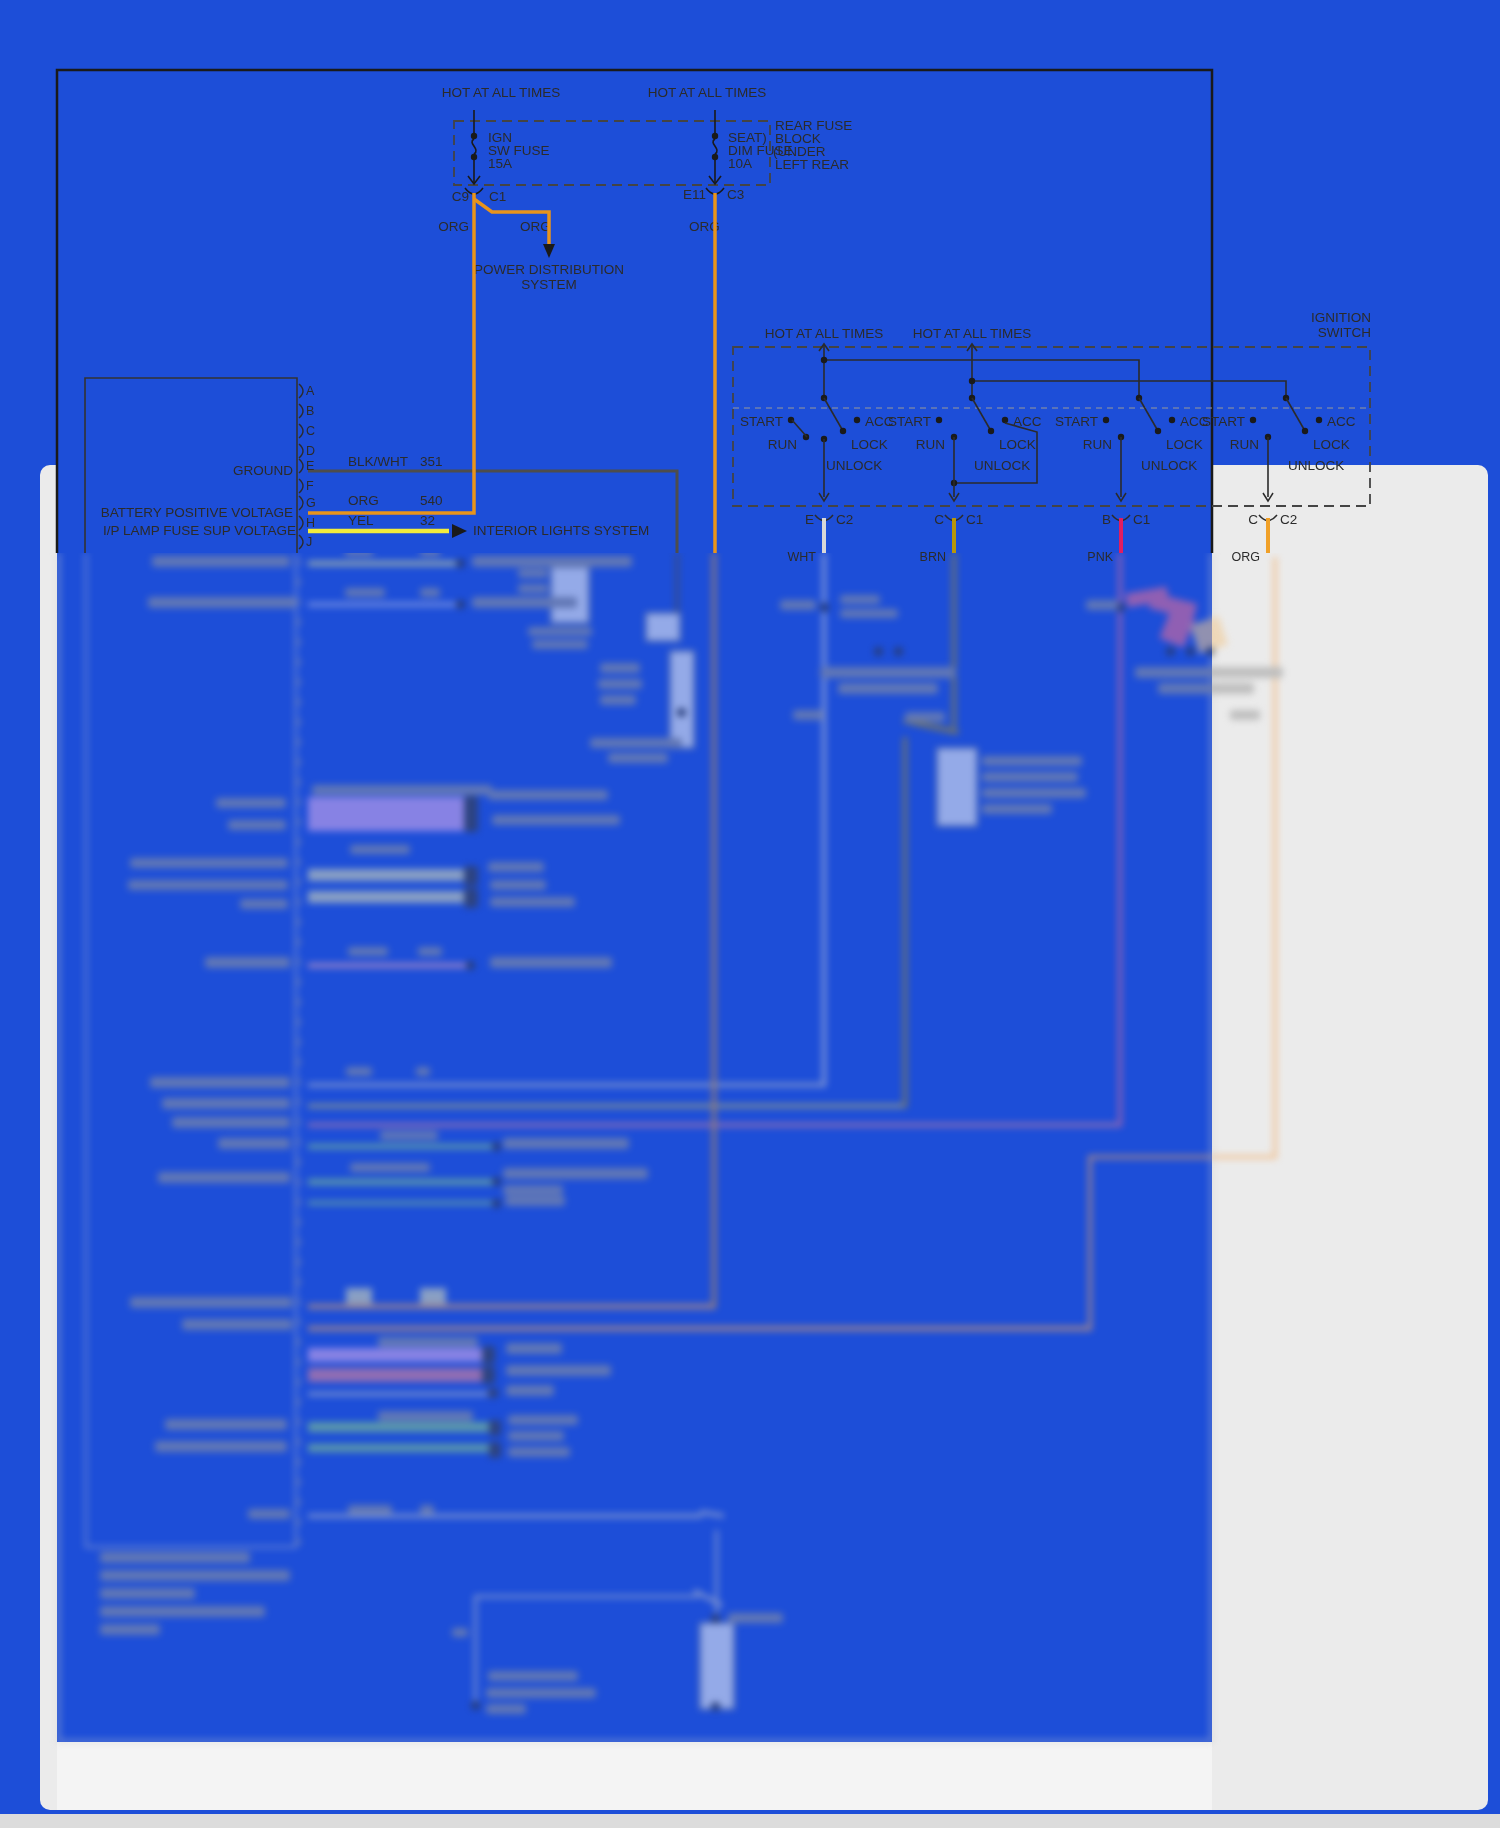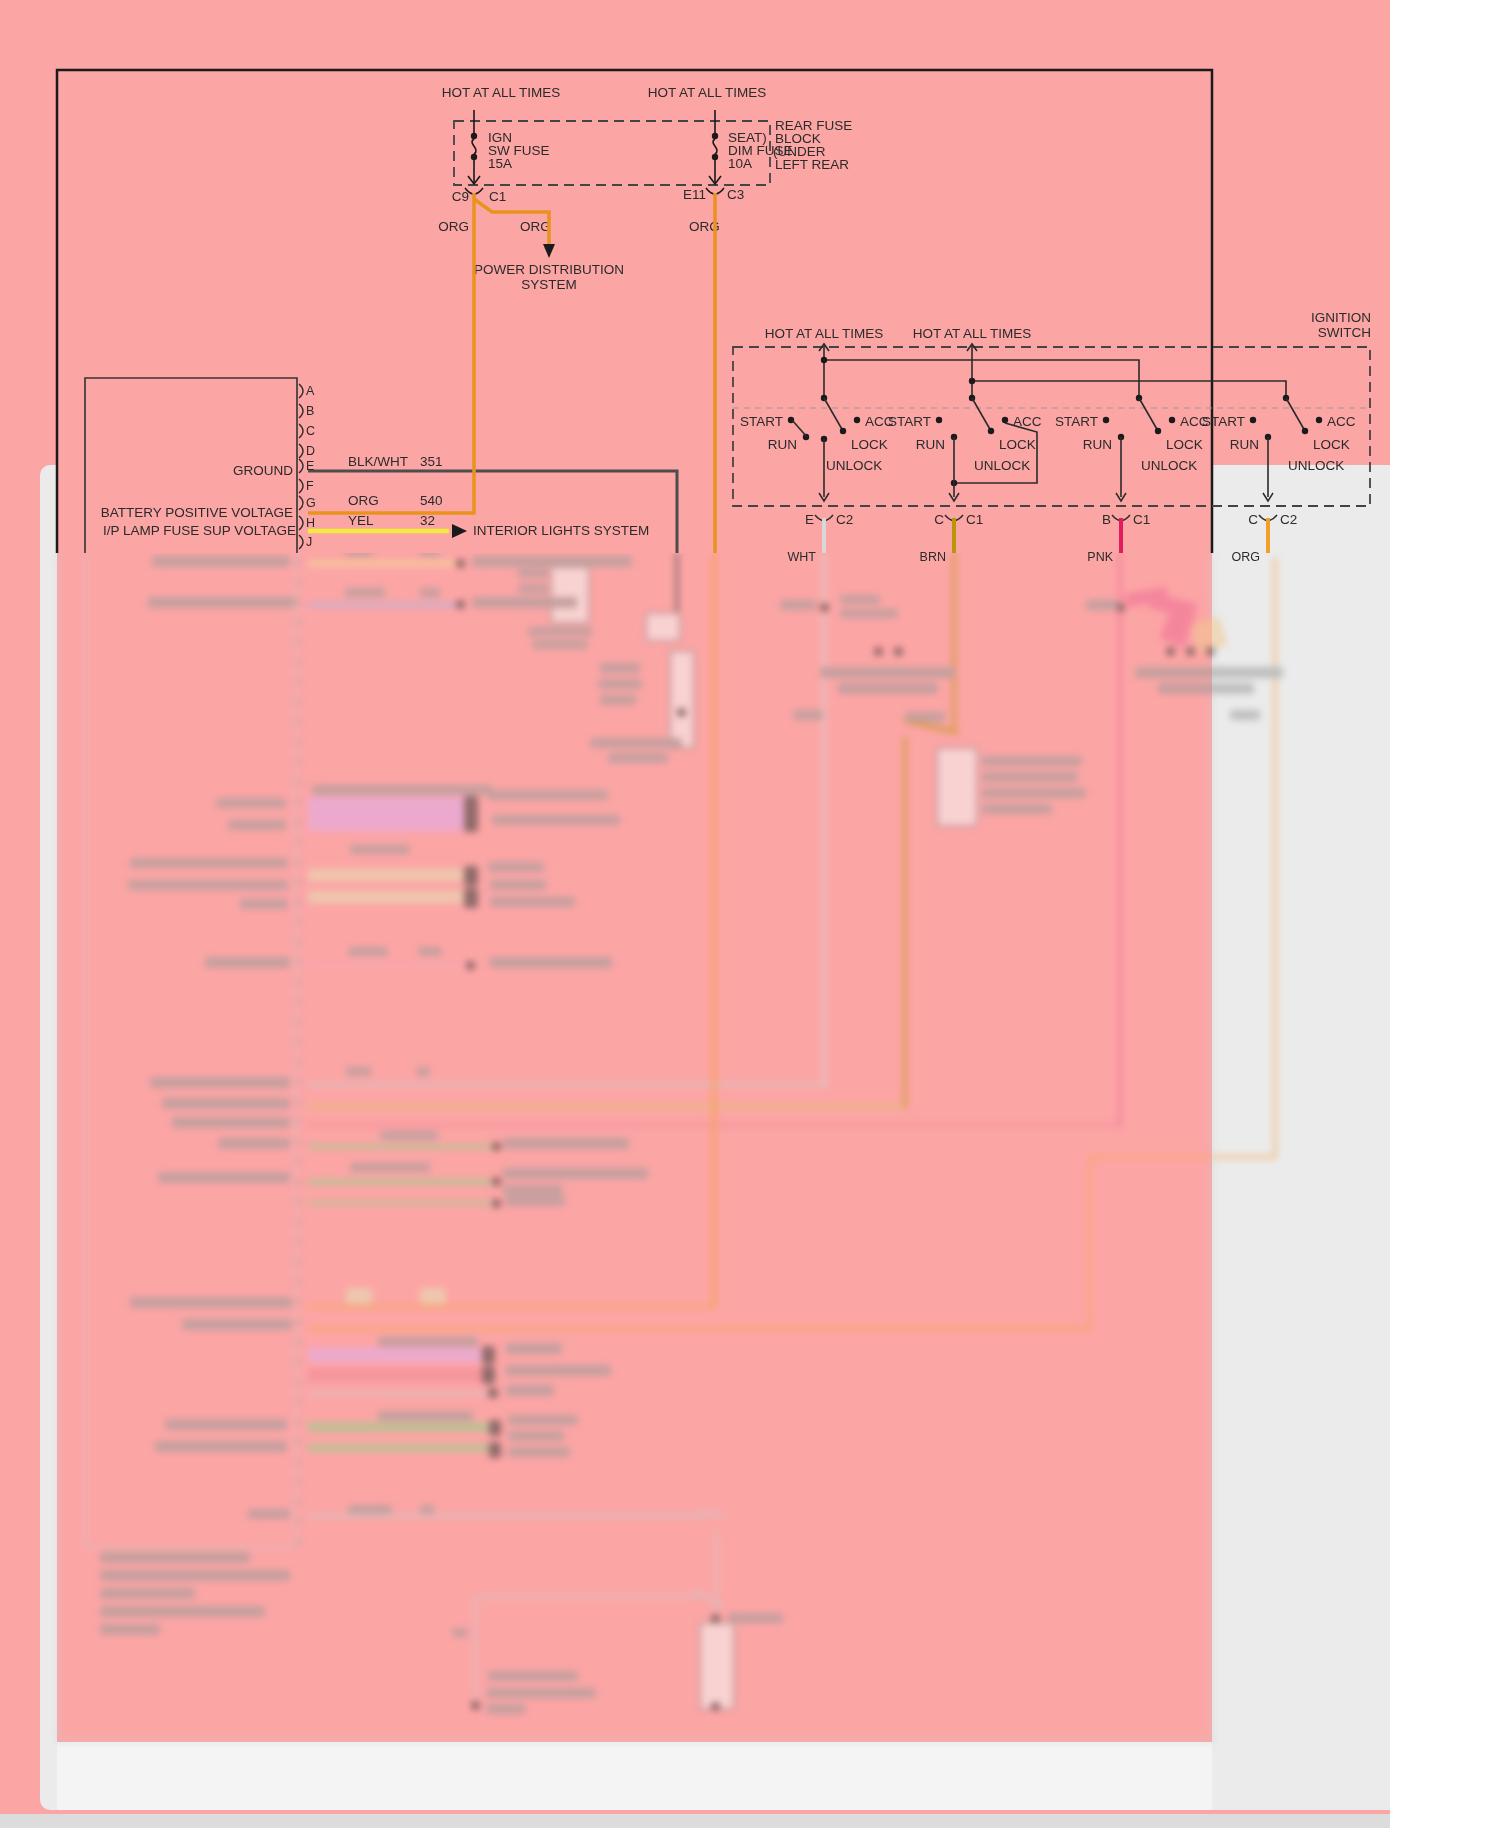--- a/index.html
+++ b/index.html
@@ -1,16 +1,16 @@
 <!DOCTYPE html>
 <html><head>
 <meta charset="utf-8">
 <style>
   html,body{margin:0;padding:0;background:#fff;}
-  .page{position:relative;width:1390px;height:1828px;background:#fca5a5;overflow:hidden;
+  .page{position:relative;width:1500px;height:1828px;background:#1d4ed8;overflow:hidden;
         font-family:"Liberation Sans",sans-serif;}
   .panel{position:absolute;background:#ebebeb;}
   .panel.right{left:1212px;top:465px;width:276px;height:1345px;border-radius:0 10px 10px 0;}
   .panel.left{left:40px;top:465px;width:17px;height:1345px;border-radius:10px 0 0 10px;}
   .panel.bottom-faint{left:57px;top:1742px;width:1155px;height:68px;background:#f4f4f4;}
   .panel.bottom-band{left:0;top:1814px;width:1500px;height:14px;background:#dcdcdc;}
   svg text{font-family:"Liberation Sans",sans-serif;font-size:13.5px;fill:#2b2b2b;}
   svg text.small{font-size:12.5px;}
   .sharp{position:absolute;left:0;top:0;}
   .blur-clip{position:absolute;left:0;top:553px;width:1500px;height:1261px;overflow:hidden;}

